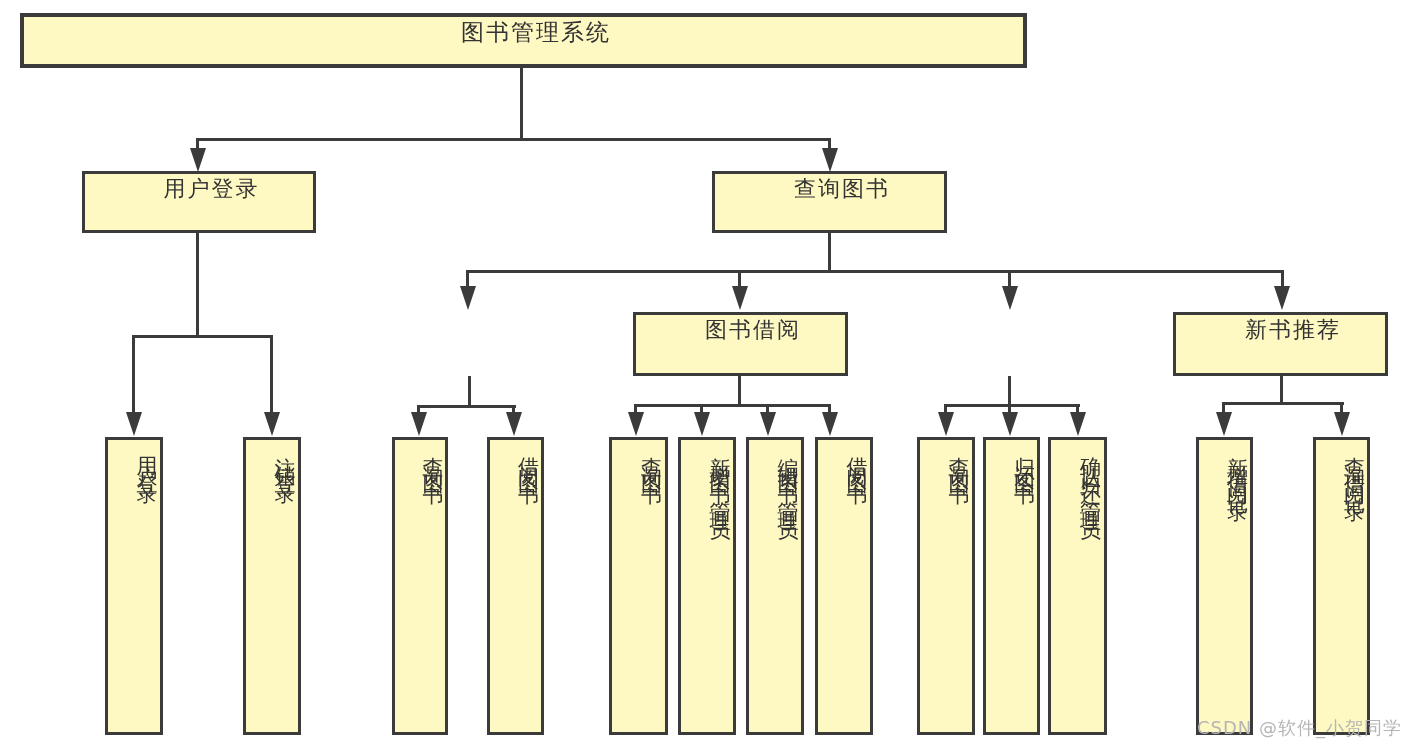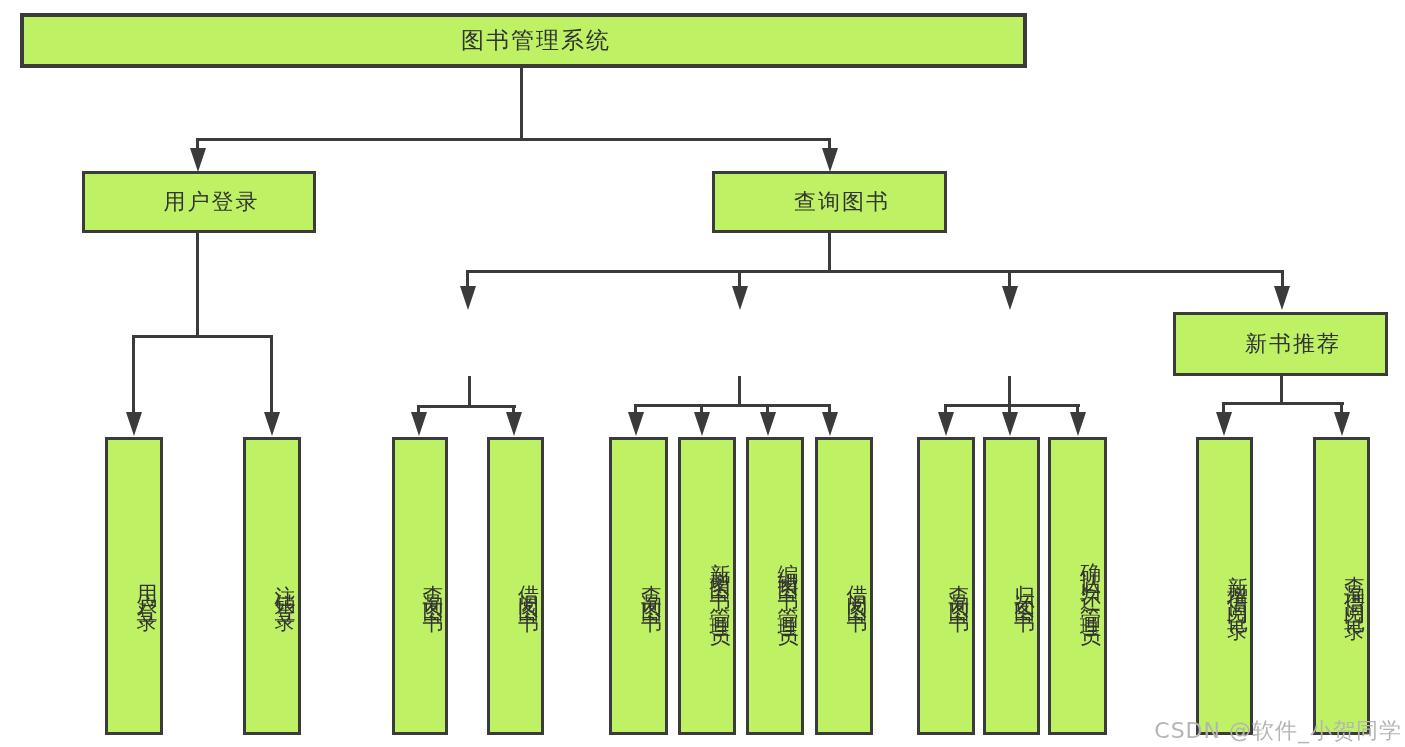--- a/index.html
+++ b/index.html
@@ -19,23 +19,23 @@
     position:relative;
     width:1405px;
     height:747px;
     background:var(--background);
     overflow:hidden;
   }
   .box{
     position:absolute;
     box-sizing:border-box;
     border:3px solid var(--box-border);
-    background:#bef264;
+    background:#fef9c3;
     display:flex;
-    align-items:center;
+    align-items:flex-start;
     justify-content:center;
     color:var(--text);
     padding-left:25px;
   }
   .root-box{border-width:4px;font-size:23px;letter-spacing:2px;}
   .hbox{font-size:22px;letter-spacing:2px;}
   .leaf{top:437px;height:298px;}
   .leaf span{
     writing-mode:vertical-lr;
     font-size:21px;
@@ -48,21 +48,21 @@
   .arrow{
     position:absolute;width:0;height:0;
     border-left:8px solid transparent;
     border-right:8px solid transparent;
     border-top:24px solid var(--line);
   }
   .watermark{
     position:absolute;
     top:716px;
     right:3px;
-    font-size:22px;
+    font-size:18px;
     letter-spacing:1px;
     color:var(--watermark);
     z-index:5;
     white-space:nowrap;
   }
 </style>
 </head>
 <body>
 
 <div id="canvas">
@@ -96,20 +96,23 @@
   <div class="hline" style="left:466px;top:270px;width:818px;"></div>
   <div class="vline" style="left:466px;top:272px;height:16px;"></div>
   <div class="arrow" style="left:460px;top:286px;"></div>
   <div class="vline" style="left:738px;top:272px;height:16px;"></div>
   <div class="arrow" style="left:732px;top:286px;"></div>
   <div class="vline" style="left:1008px;top:272px;height:16px;"></div>
   <div class="arrow" style="left:1002px;top:286px;"></div>
   <div class="vline" style="left:1281px;top:272px;height:16px;"></div>
   <div class="arrow" style="left:1274px;top:286px;"></div>
 
+  <div class="box hbox" style="left:633px;top:312px;width:215px;height:64px;">
+    <span>图书借阅</span>
+  </div>
   <div class="box hbox" style="left:1173px;top:312px;width:215px;height:64px;">
     <span>新书推荐</span>
   </div>
 
   <div class="vline" style="left:468px;top:376px;height:31px;"></div>
   <div class="hline" style="left:417px;top:405px;width:99px;"></div>
   <div class="vline" style="left:417px;top:407px;height:8px;"></div>
   <div class="arrow" style="left:411px;top:412px;"></div>
   <div class="vline" style="left:512px;top:407px;height:8px;"></div>
   <div class="arrow" style="left:506px;top:412px;"></div>

